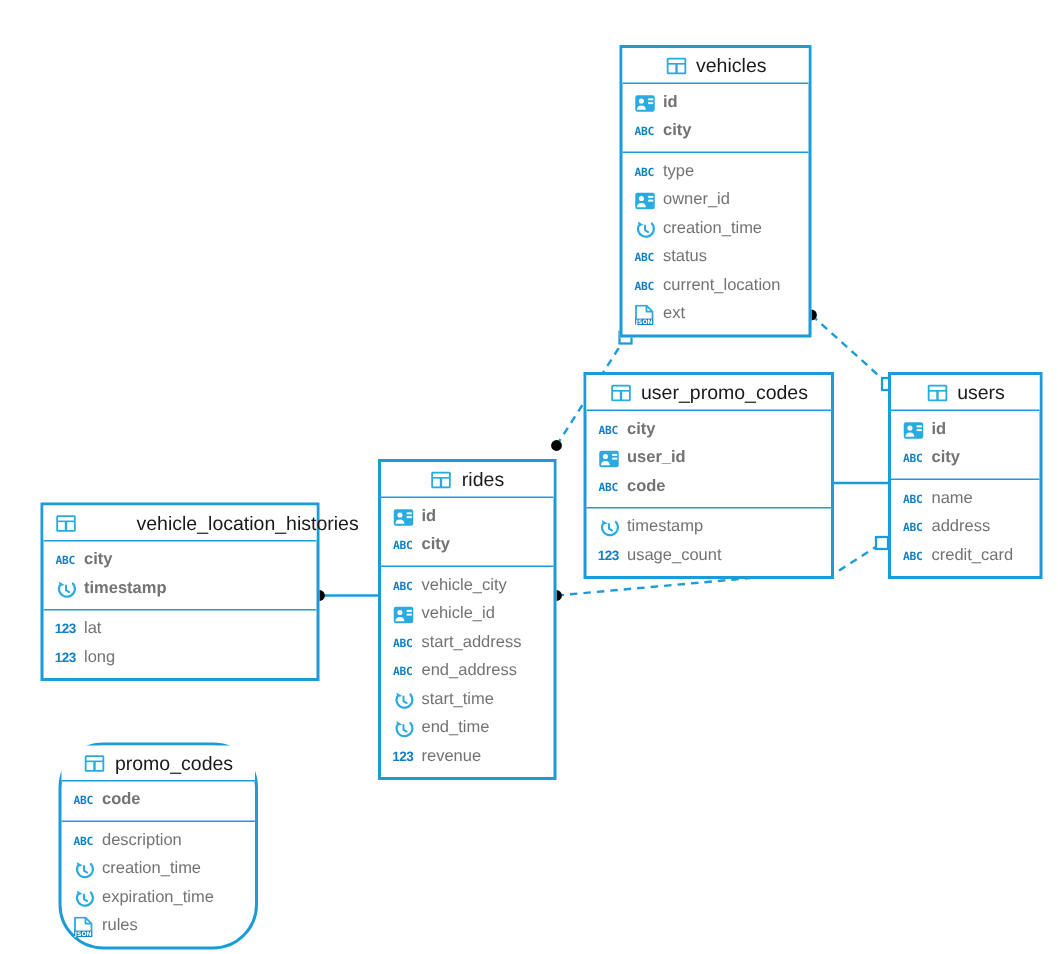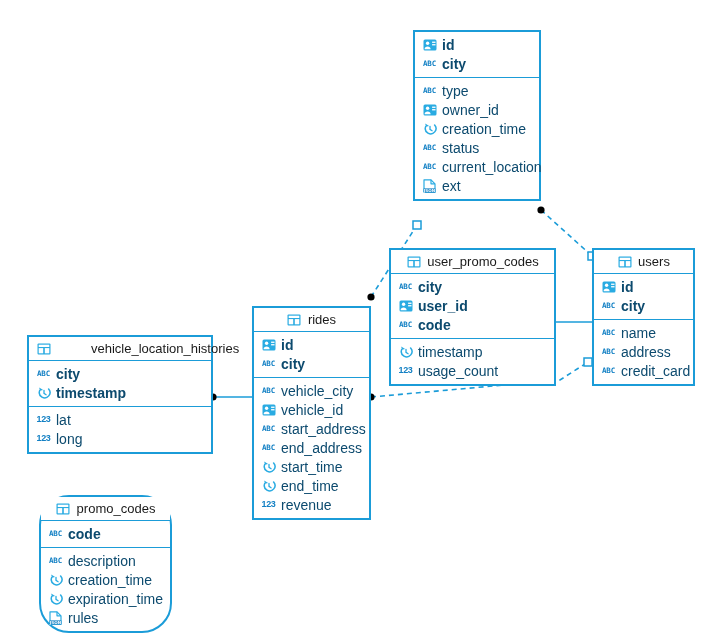--- a/index.html
+++ b/index.html
@@ -66,22 +66,22 @@
   .field {
     box-sizing: border-box;
     height: 19px;
     display: flex;
     align-items: center;
     gap: 5px;
     padding: 0 7px;
     white-space: nowrap;
   }
   .field-name {
-    font-size: 14px;
-    color: #0c4a6e;
+    font-size: 11px;
+    color: #737373;
     line-height: 1;
   }
   .field.key .field-name {
     font-weight: bold;
   }
 
   
   .icon {
     flex: 0 0 auto;
     display: inline-flex;
@@ -131,20 +131,31 @@
         <path d="M541 210 L592 256" fill="none" stroke="#1B9CD8" stroke-width="1.6" stroke-dasharray="5 4"></path>
         <circle cx="541" cy="210" r="3.6" fill="#000000"></circle>
         <rect x="588" y="252" width="8" height="8" fill="#ffffff" stroke="#1B9CD8" stroke-width="1.5"></rect>
       </g>
       <g>
         <path d="M551 322 L592 322" fill="none" stroke="#1B9CD8" stroke-width="1.6"></path>
         <circle cx="551" cy="322" r="3.6" fill="#000000"></circle>
       </g>
     </svg>
 <div class="entity" style="left: 413px; top: 30px; width: 128px;">
+      <div class="entity-header">
+        <span class="icon">
+          <svg width="14" height="12" viewBox="0 0 14 12">
+            <rect x="0.5" y="0.5" width="13" height="11" rx="1" fill="#29ABE2"></rect>
+            <rect x="1.7" y="1.7" width="10.6" height="2.3" fill="#ffffff"></rect>
+            <rect x="1.7" y="5.1" width="4.5" height="5.2" fill="#ffffff"></rect>
+            <rect x="7.8" y="5.1" width="4.5" height="5.2" fill="#ffffff"></rect>
+          </svg>
+        </span>
+        <span class="entity-title">vehicles</span>
+      </div>
       <div class="section">
         <div class="field key">
           <span class="icon">
             <svg width="14" height="12" viewBox="0 0 14 12">
               <rect x="0.5" y="0.5" width="13" height="11" rx="1.5" fill="#29ABE2"></rect>
               <circle cx="4.6" cy="4.3" r="1.7" fill="#ffffff"></circle>
               <path d="M1.6 10.2c0-1.8 1.3-2.8 3-2.8s3 1 3 2.8z" fill="#ffffff"></path>
               <rect x="9.1" y="2.6" width="3.4" height="1.3" fill="#ffffff"></rect>
               <rect x="9.1" y="5.1" width="3.4" height="1.3" fill="#ffffff"></rect>
             </svg>

